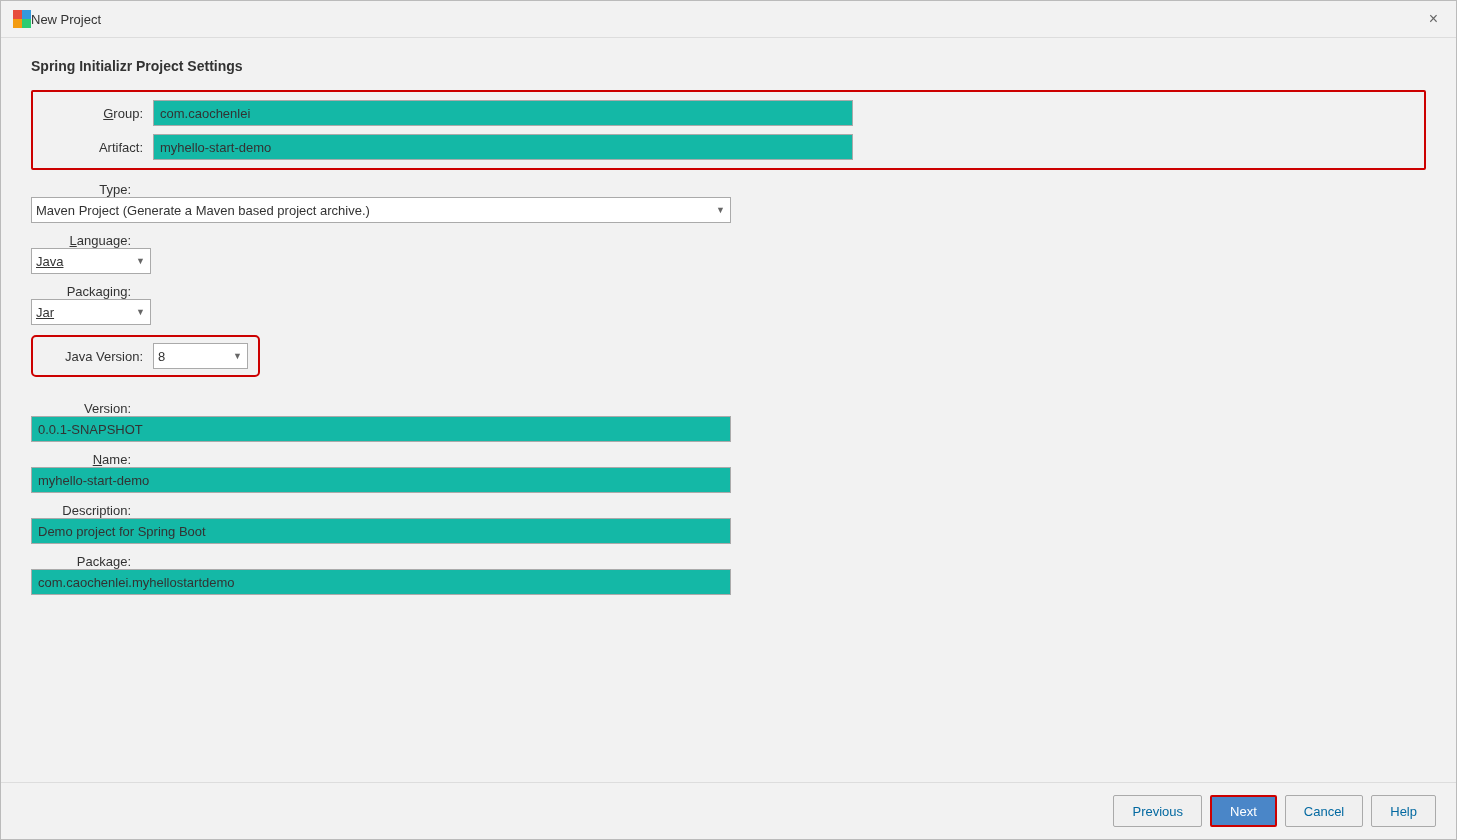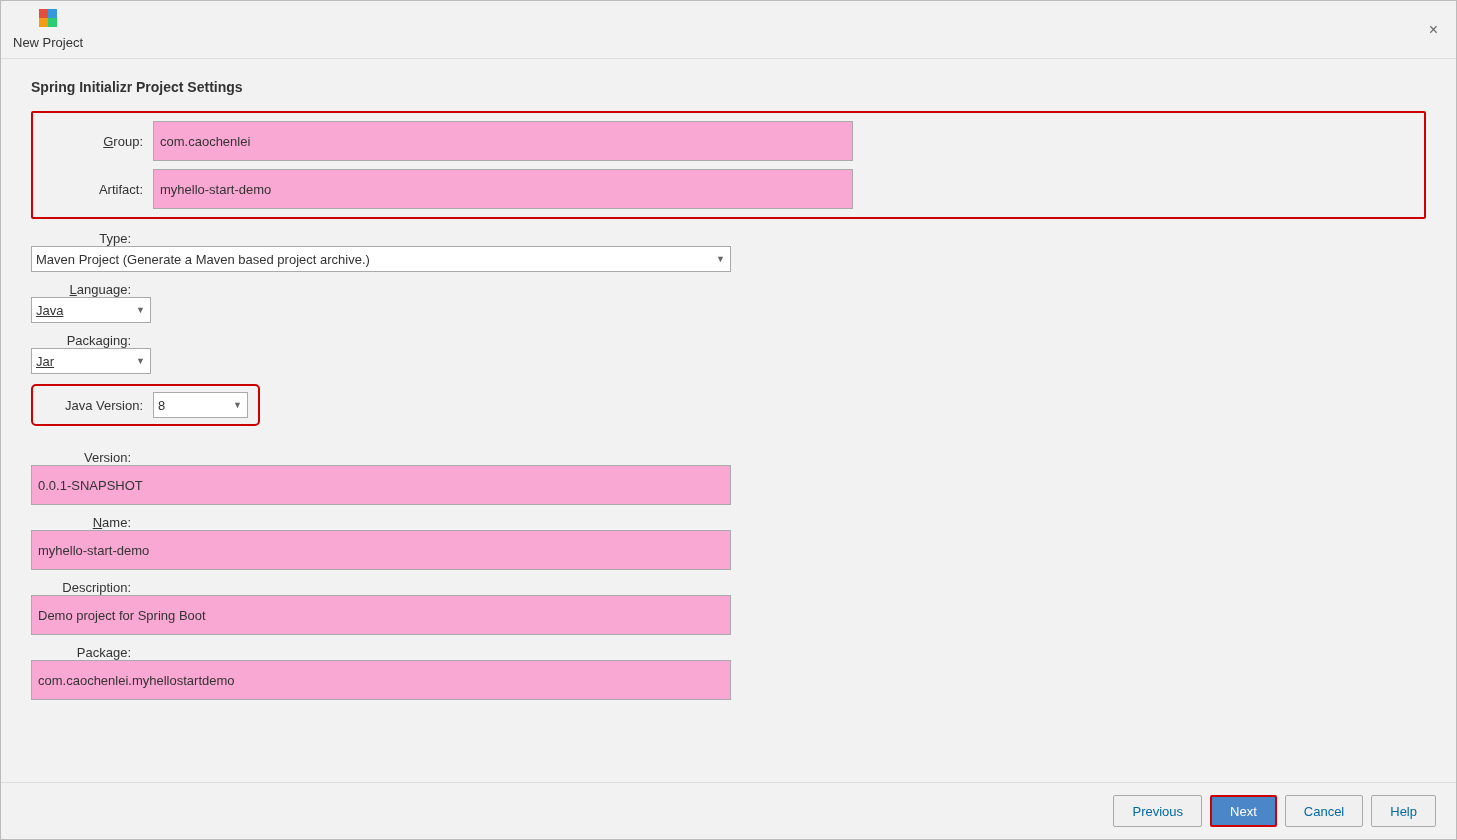--- a/index.html
+++ b/index.html
@@ -27,22 +27,20 @@
       display: flex;
       align-items: center;
       justify-content: space-between;
       padding: 8px 12px;
       background: #f2f2f2;
       border-bottom: 1px solid #ddd;
     }
     .title-bar-left {
       display: flex;
       align-items: center;
-      gap: 8px;
-      flex-direction: column;
     }
     .app-icon {
       width: 18px;
       height: 18px;
     }
     .title-text {
       font-size: 13px;
       color: #333;
       font-weight: normal;
     }
@@ -99,23 +97,23 @@
       color: #333;
       font-size: 13px;
       text-align: right;
       padding-right: 10px;
     }
     .form-label .underline {
       text-decoration: underline;
     }
     .form-input {
       width: 700px;
-      height: 40px;
+      height: 26px;
       border: 1px solid #aaa;
-      background: #f9a8d4;
+      background: #14b8a6;
       padding: 12px 6px;
       font-size: 13px;
       color: #333;
       outline: none;
     }
     .form-select {
       height: 26px;
       border: 1px solid #aaa;
       background: #fff;
       padding: 2px 4px;

